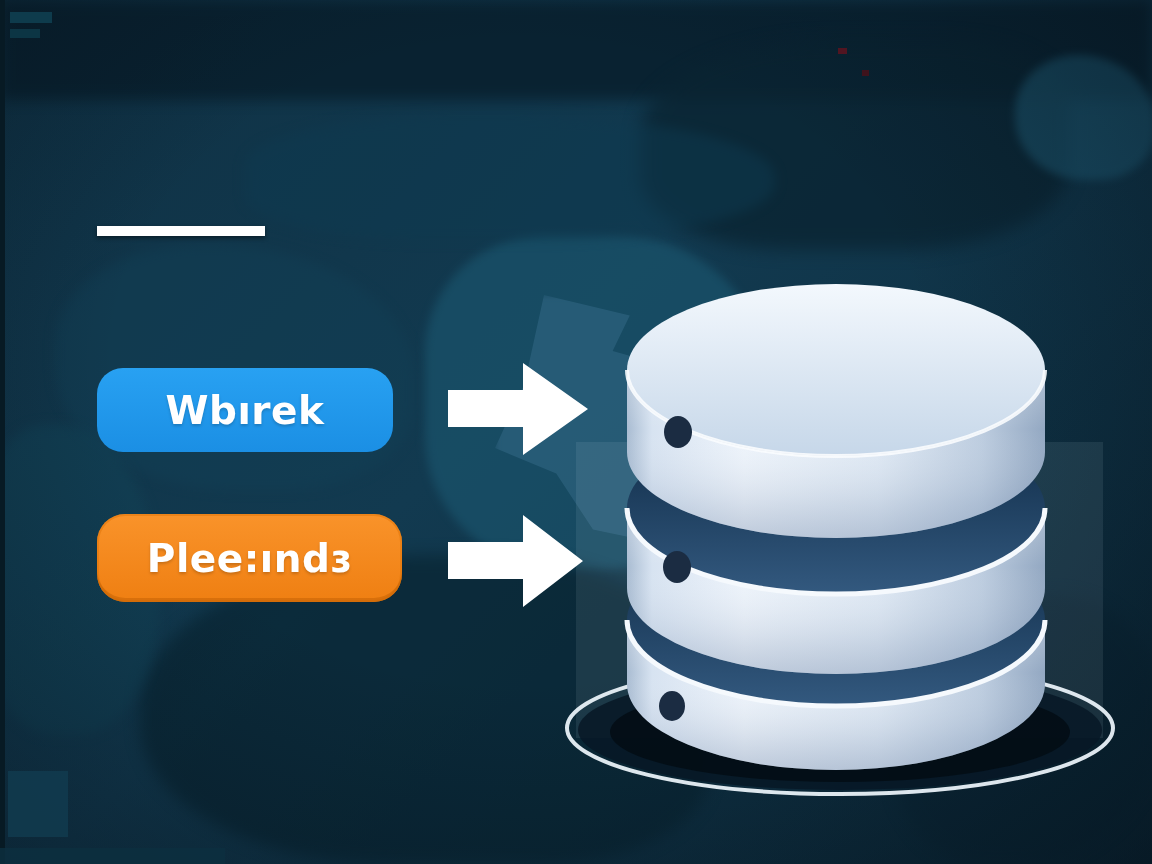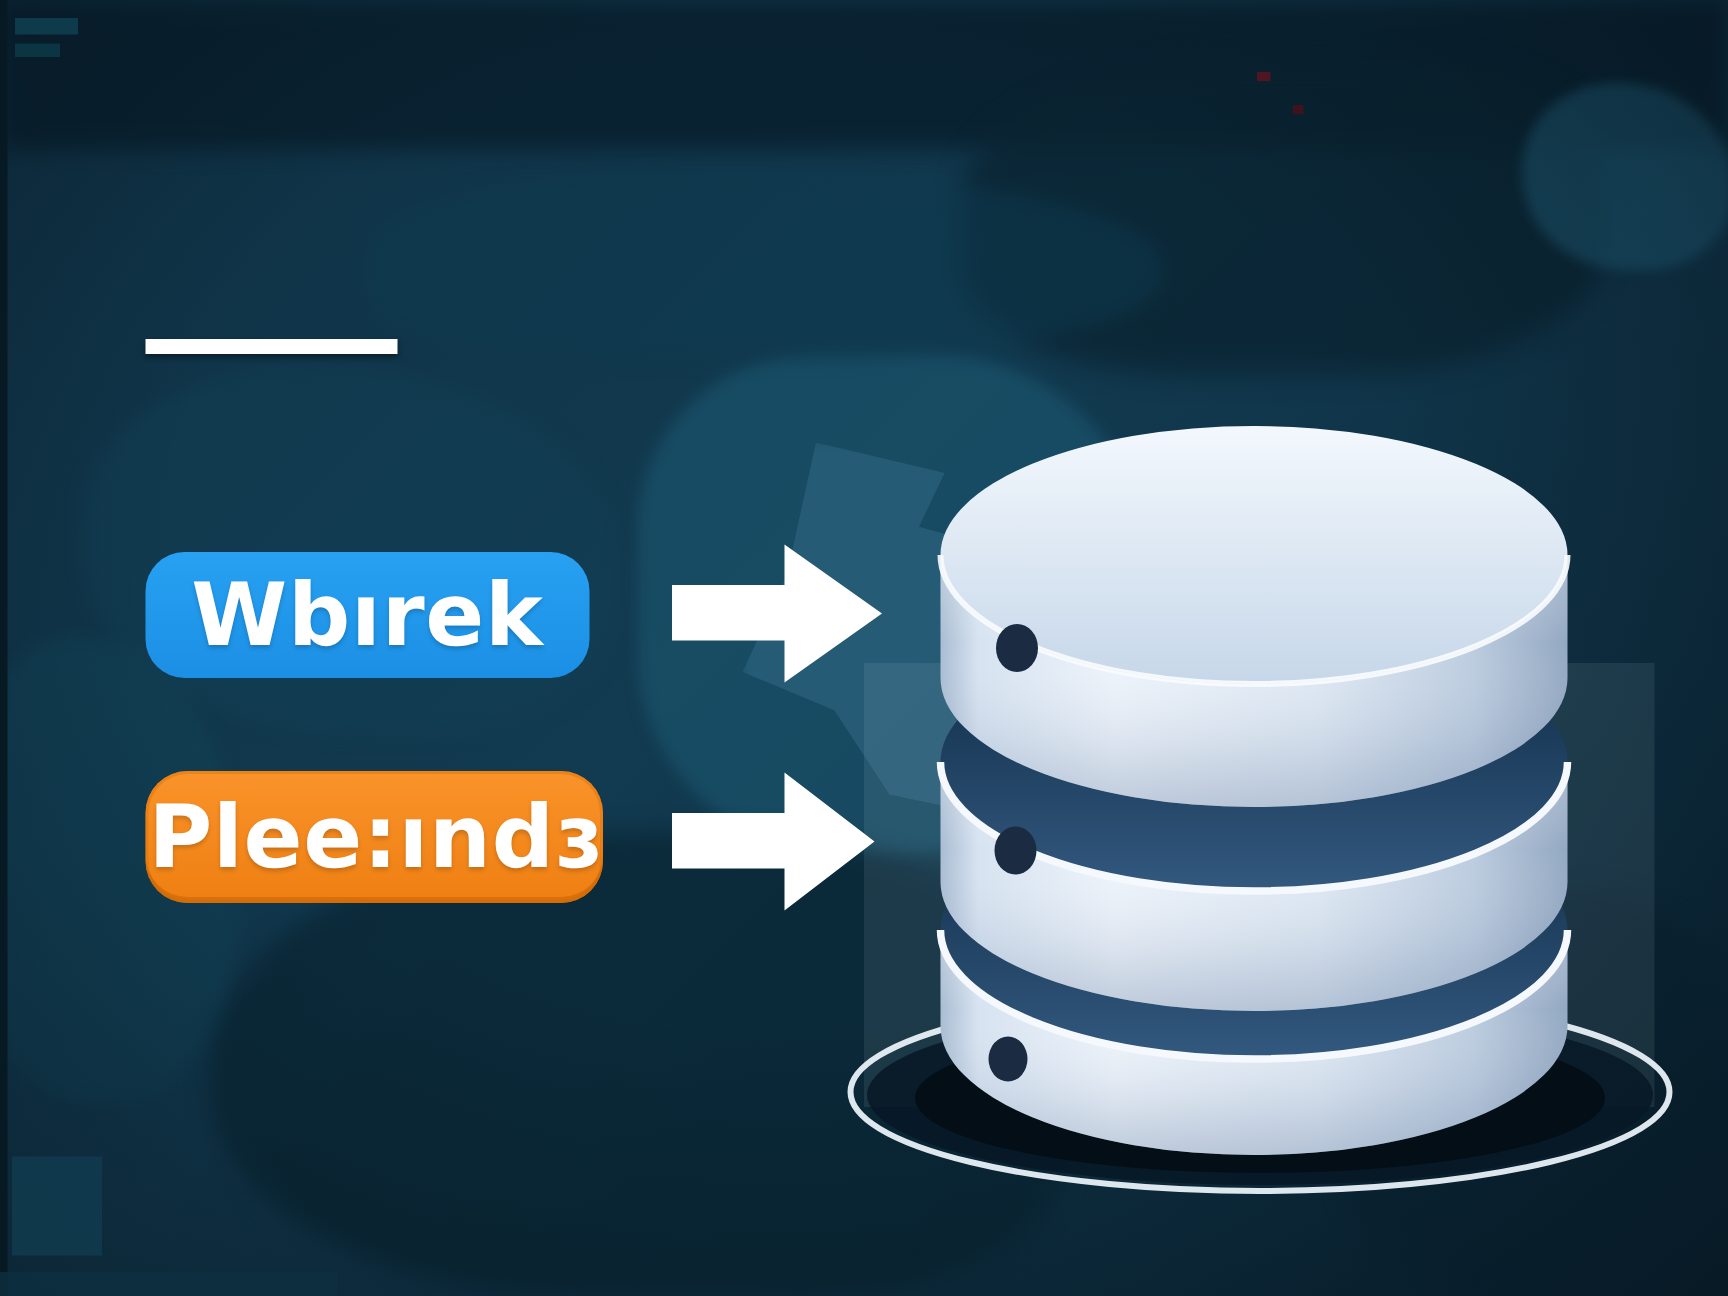--- a/index.html
+++ b/index.html
@@ -36,28 +36,28 @@
     position:absolute;left:95px;top:46px;width:920px;
     color:#f4f8fb;font-size:62px;font-weight:800;line-height:1.32;letter-spacing:1px;
     text-shadow:0 3px 7px rgba(0,0,0,.4);white-space:nowrap;
   }
   .title span{display:block;}
   .underline{position:absolute;left:97px;top:226px;width:168px;height:10px;background:#ffffff;
     box-shadow:0 2px 4px rgba(0,0,0,.45);}
   
   .btn{
     position:absolute;display:flex;align-items:center;justify-content:center;
-    color:#ffffff;font-size:58px;font-weight:700;letter-spacing:.5px;cursor:pointer;
+    color:#ffffff;font-size:39px;font-weight:700;letter-spacing:.5px;cursor:pointer;
     text-shadow:0 2px 3px rgba(0,0,0,.18);
   }
   .btn-blue{left:97px;top:368px;width:296px;height:84px;border-radius:26px;
     background:linear-gradient(180deg,#28a1f2 0%,#1b8fe4 100%);}
   .btn-orange{left:97px;top:514px;width:305px;height:88px;border-radius:28px;
     background:linear-gradient(180deg,#f9932a 0%,#ef7f12 100%);
-    box-shadow:inset 0 -4px 0 rgba(189,94,3,.45), inset 0 0 0 2px rgba(224,116,8,.5);justify-content:flex-end;}
+    box-shadow:inset 0 -4px 0 rgba(189,94,3,.45), inset 0 0 0 2px rgba(224,116,8,.5);}
   
   .illus{position:absolute;inset:0;pointer-events:none;}
 </style>
 </head>
 <body>
 
 <div id="stage">
 
   <div>
     <div class="blob b1"></div>

